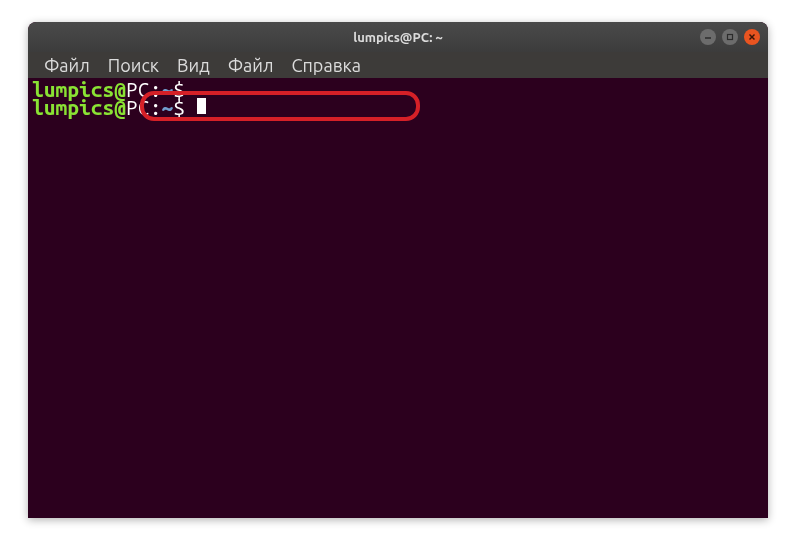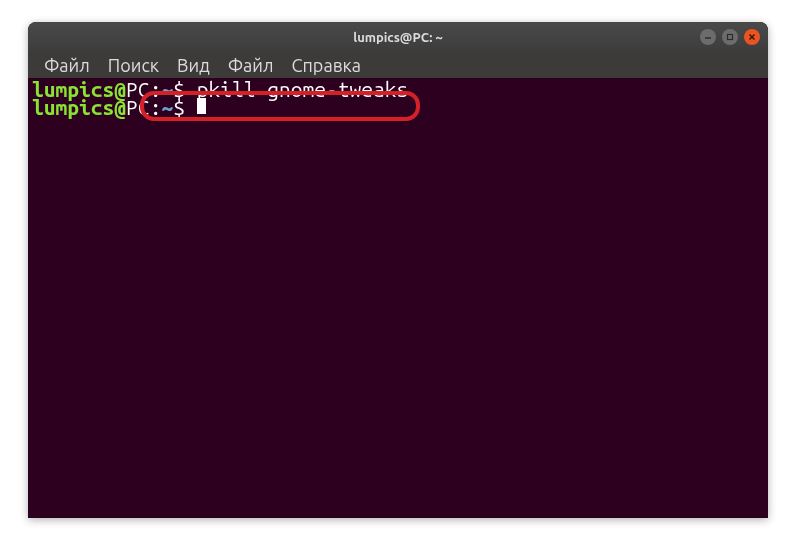--- a/index.html
+++ b/index.html
@@ -138,21 +138,21 @@
   <div class="menubar">
     <span class="menu-item">Файл</span>
     <span class="menu-item">Поиск</span>
     <span class="menu-item">Вид</span>
     <span class="menu-item">Файл</span>
     <span class="menu-item">Справка</span>
   </div>
 
   <div class="terminal-body">
     <div class="line">
-      <span class="prompt-user">lumpics</span><span class="prompt-user">@</span><span class="prompt-host">PC</span><span class="prompt-colon">:</span><span class="prompt-path">~</span><span class="prompt-dollar">$ </span><span class="cmd">pkill gnome-tweaks</span>
+      <span class="prompt-user">lumpics</span><span class="prompt-user">@</span><span class="prompt-host">PC</span><span class="prompt-colon">:</span><span class="prompt-path">~</span><span class="prompt-dollar">$ </span>
     </div>
     <div class="line">
       <span class="prompt-user">lumpics</span><span class="prompt-user">@</span><span class="prompt-host">PC</span><span class="prompt-colon">:</span><span class="prompt-path">~</span><span class="prompt-dollar">$ </span><span class="cursor"></span>
     </div>
 
     <div class="highlight" style="top:13px; left:112px; width:280px; height:30px;"></div>
   </div>
 </div>
 
 </body></html>

